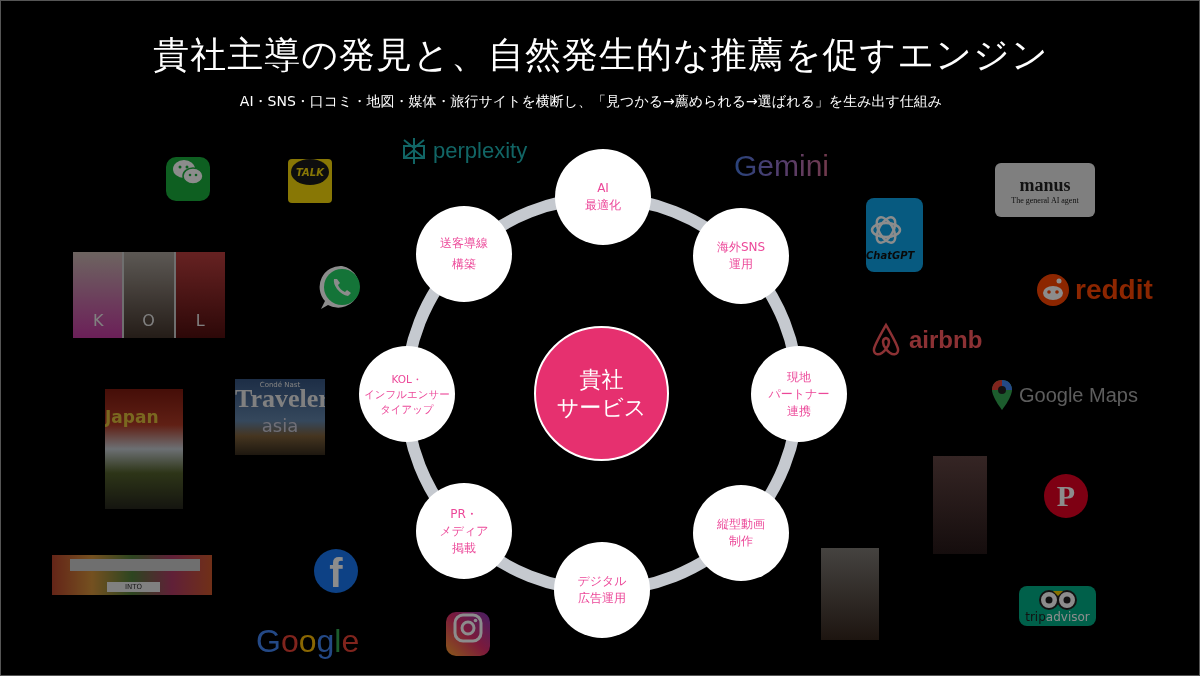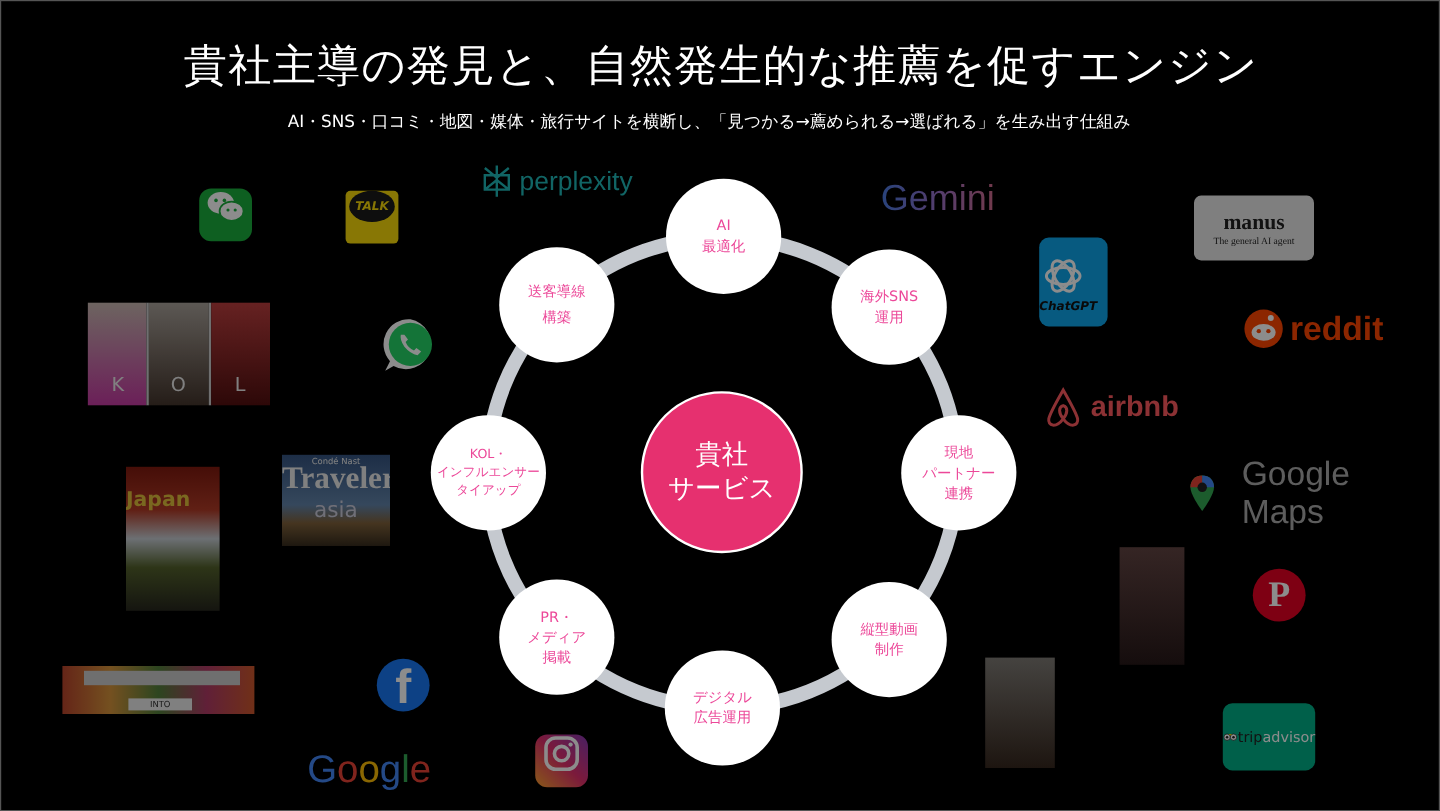--- a/index.html
+++ b/index.html
@@ -163,21 +163,21 @@
         </g>
       </svg>
     <span style="color:#111;font-size:10px;font-weight:bold;">ChatGPT</span>
   </div>
 
   <div class="logo" style="left:994px;top:162px;width:100px;height:54px;background:#e8e8e8;border-radius:6px;display:flex;flex-direction:column;align-items:center;justify-content:center;">
     <span style="font-family:'Liberation Serif',serif;font-size:18px;color:#222;font-weight:bold;">manus</span>
     <span style="font-family:'Liberation Serif',serif;font-size:8px;color:#222;">The general AI agent</span>
   </div>
 
-  <div class="logo" style="left:1035px;top:256px;display:flex;align-items:center;gap:5px;">
+  <div class="logo" style="left:1035px;top:272px;display:flex;align-items:center;gap:5px;">
     <svg width="34" height="34" viewBox="0 0 34 34">
         <circle cx="17" cy="17" r="16" fill="#ff4500"></circle>
         <ellipse cx="17" cy="20" rx="10" ry="7" fill="#fff"></ellipse>
         <circle cx="13" cy="19" r="1.8" fill="#ff4500"></circle>
         <circle cx="21" cy="19" r="1.8" fill="#ff4500"></circle>
         <circle cx="23" cy="8" r="2.5" fill="#fff"></circle>
       </svg>
     <span class="txt-logo" style="color:#ff4500;font-size:28px;font-weight:bold;">reddit</span>
   </div>
 
@@ -188,32 +188,32 @@
     <span class="txt-logo" style="color:#ff5a5f;font-size:24px;font-weight:bold;">airbnb</span>
   </div>
 
   <div class="logo" style="left:990px;top:378px;display:flex;align-items:center;gap:6px;">
     <svg width="22" height="32" viewBox="0 0 22 32">
         <path d="M11 1 C5 1 1 5 1 11 C1 18 11 31 11 31 C11 31 21 18 21 11 C21 5 17 1 11 1 Z" fill="#34a853"></path>
         <path d="M11 1 C5 1 1 5 1 11 L11 11 Z" fill="#ea4335"></path>
         <path d="M11 1 C17 1 21 5 21 11 L11 11 Z" fill="#4285f4"></path>
         <circle cx="11" cy="11" r="4" fill="#222"></circle>
       </svg>
-    <span class="txt-logo" style="color:#aaa;font-size:28px;margin-left:16px;">Google Maps</span>
+    <span class="txt-logo" style="color:#aaa;font-size:20px;">Google Maps</span>
   </div>
 
   <div class="photo" style="left:932px;top:455px;width:54px;height:98px;background:linear-gradient(#6a4a48,#2a1a1a);"></div>
 
   <div class="logo" style="left:1043px;top:473px;width:44px;height:44px;border-radius:50%;background:#e60023;display:flex;align-items:center;justify-content:center;">
     <span style="color:#fff;font-size:30px;font-weight:bold;font-family:'Liberation Serif',serif;">P</span>
   </div>
 
   <div class="photo" style="left:820px;top:547px;width:58px;height:92px;background:linear-gradient(#8a8680,#3a2a20);"></div>
 
-  <div class="logo" style="left:1018px;top:585px;width:77px;height:56px;background:#00af87;border-radius:8px;display:flex;align-items:center;justify-content:center;">
+  <div class="logo" style="left:1018px;top:585px;width:77px;height:40px;background:#00af87;border-radius:8px;display:flex;flex-direction:column;align-items:center;justify-content:center;">
     <svg width="42" height="22" viewBox="0 0 42 22">
         <circle cx="12" cy="12" r="9" fill="#fff" stroke="#222" stroke-width="2"></circle>
         <circle cx="30" cy="12" r="9" fill="#fff" stroke="#222" stroke-width="2"></circle>
         <circle cx="12" cy="12" r="3.5" fill="#222"></circle>
         <circle cx="30" cy="12" r="3.5" fill="#222"></circle>
         <path d="M16 3 L21 8 L26 3 Z" fill="#f5d000"></path>
       </svg>
     <div style="font-size:12px;"><span style="color:#222;">trip</span><span style="color:#fff;">advisor</span></div>
   </div>
 

